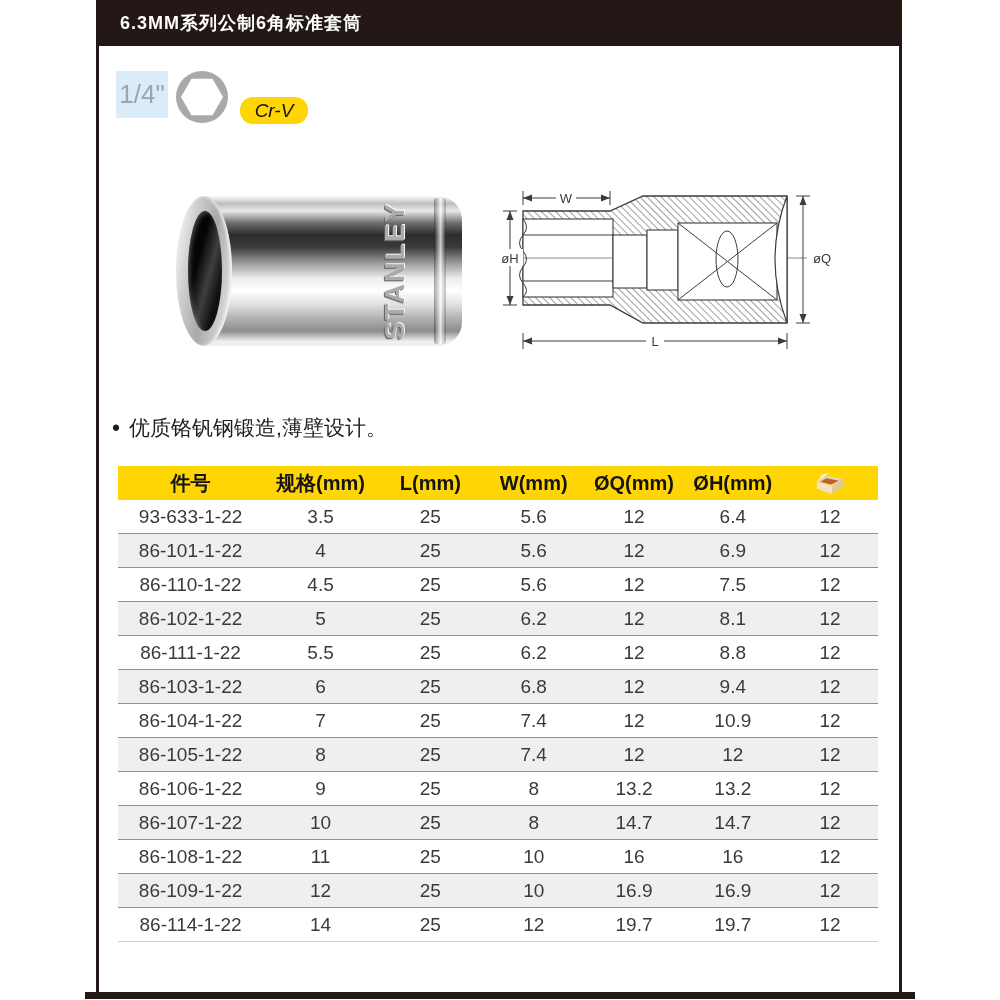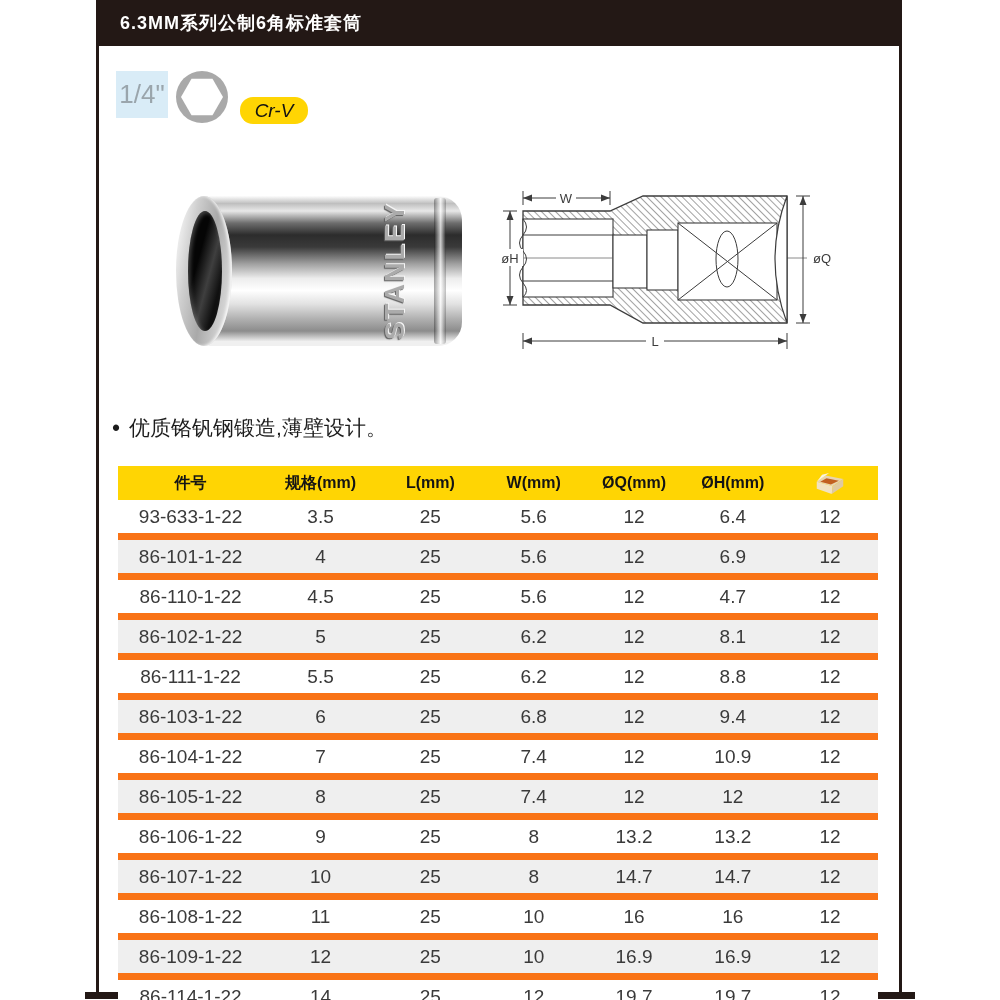--- a/index.html
+++ b/index.html
@@ -34,23 +34,23 @@
   
   .diagram{left:498px;top:183px;width:340px;height:175px;}
   .diagram text{font-family:"Liberation Sans",sans-serif;font-size:13px;fill:#3c3c3c;}
 
   
   .feature{left:112px;top:414px;display:flex;align-items:center;gap:9px;color:#1c1c1c;font-size:21px;}
   .feature .dot{font-size:23px;line-height:1;}
 
   
   .spec-table{left:118px;top:466px;width:760px;border-collapse:collapse;table-layout:fixed;}
-  .spec-table th{background:#ffd503;height:34px;font-size:16px;font-weight:600;color:#141414;text-align:center;padding:0;}
+  .spec-table th{background:#ffd503;height:34px;font-size:20px;font-weight:600;color:#141414;text-align:center;padding:0;}
   .spec-table td{height:33px;font-size:19px;color:#3a3a3a;text-align:center;padding:0;}
-  .spec-table tbody tr{background:#fff;border-top:7px solid #f97316;}
+  .spec-table tbody tr{background:#fff;border-top:1px solid #f97316;}
   .spec-table tbody tr:first-child{border-top:none;}
   .spec-table tbody tr:nth-child(even){background:#efefef;}
   .spec-table tbody tr:last-child{border-bottom:1px solid #cfcfcf;margin-top:8px;}
   .col-part{width:19.1%;} .col-spec{width:15.1%;} .col-l{width:13.8%;} .col-w{width:13.4%;}
   .col-dq{width:13.0%;} .col-dh{width:13.0%;} .col-box{width:12.6%;}
   .box-ico{display:inline-block;vertical-align:middle;}
 </style>
 </head>
 <body>
 
@@ -194,21 +194,21 @@
         <td>12</td>
         <td>6.9</td>
         <td>12</td>
       </tr>
       <tr>
         <td>86-110-1-22</td>
         <td>4.5</td>
         <td>25</td>
         <td>5.6</td>
         <td>12</td>
-        <td>4.7</td>
+        <td>7.5</td>
         <td>12</td>
       </tr>
       <tr>
         <td>86-102-1-22</td>
         <td>5</td>
         <td>25</td>
         <td>6.2</td>
         <td>12</td>
         <td>8.1</td>
         <td>12</td>

